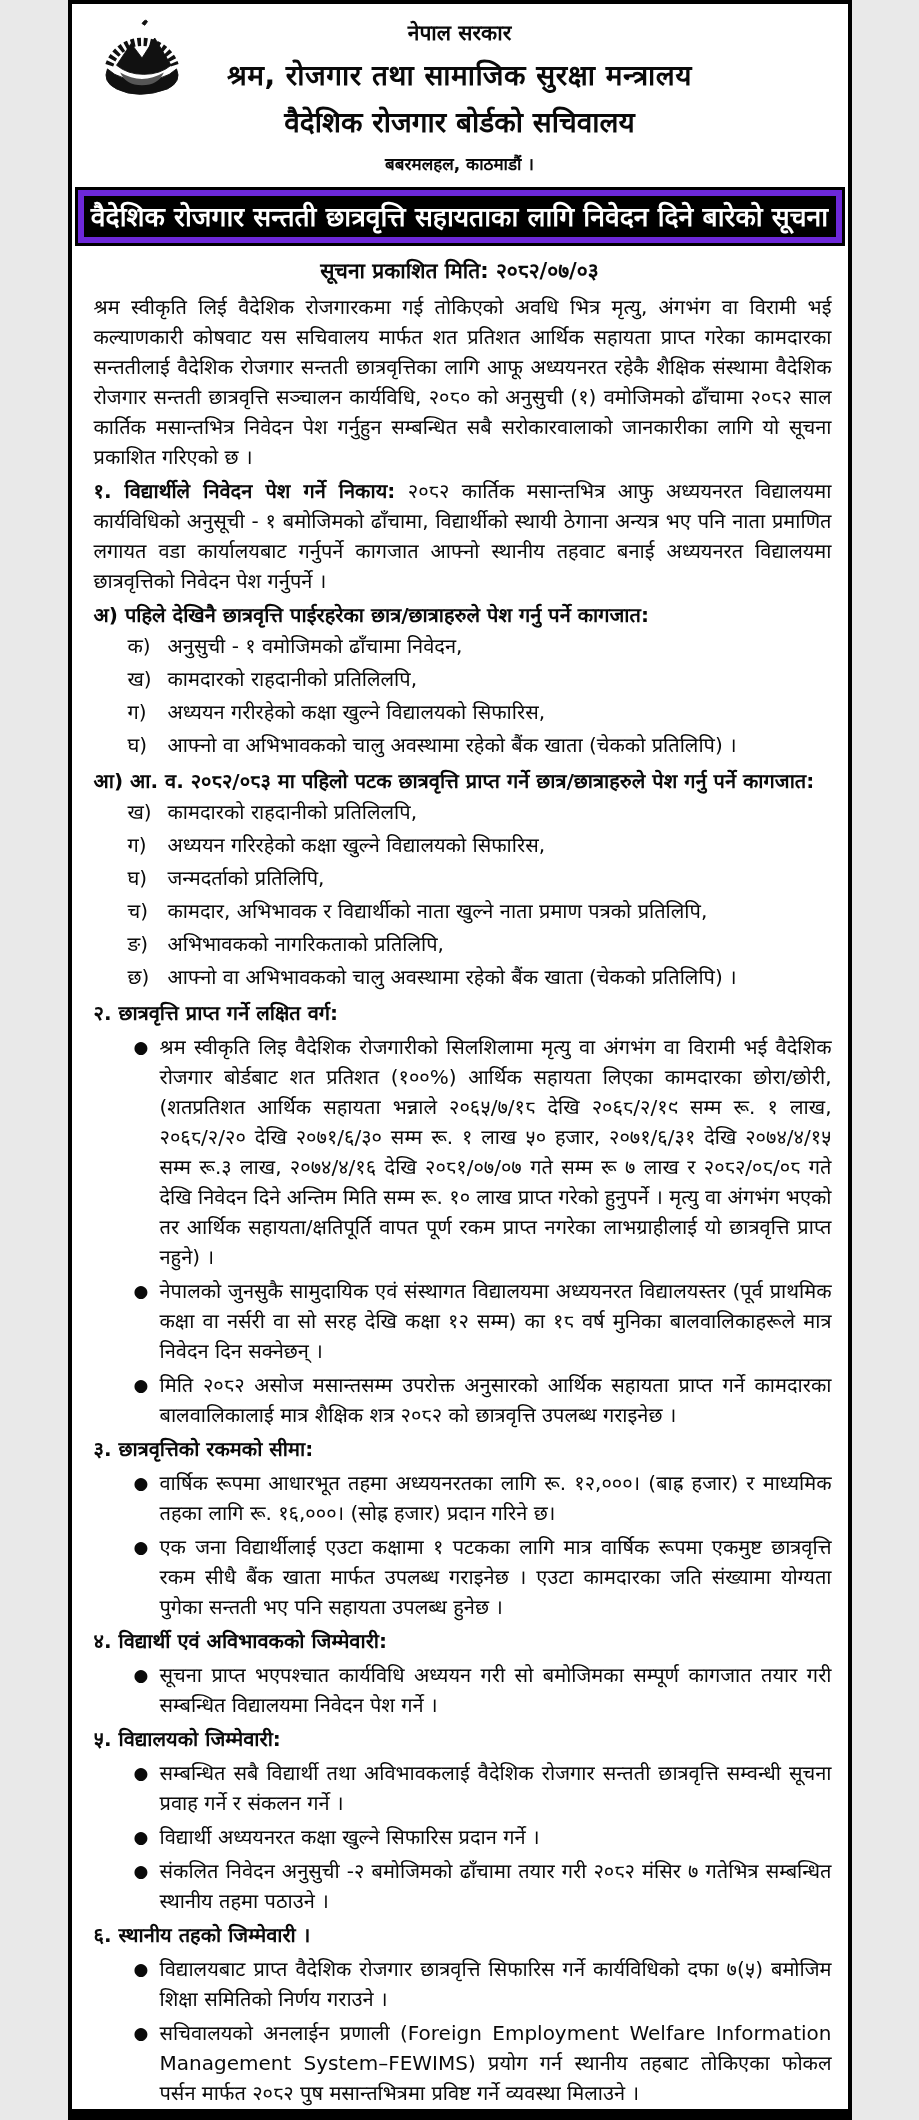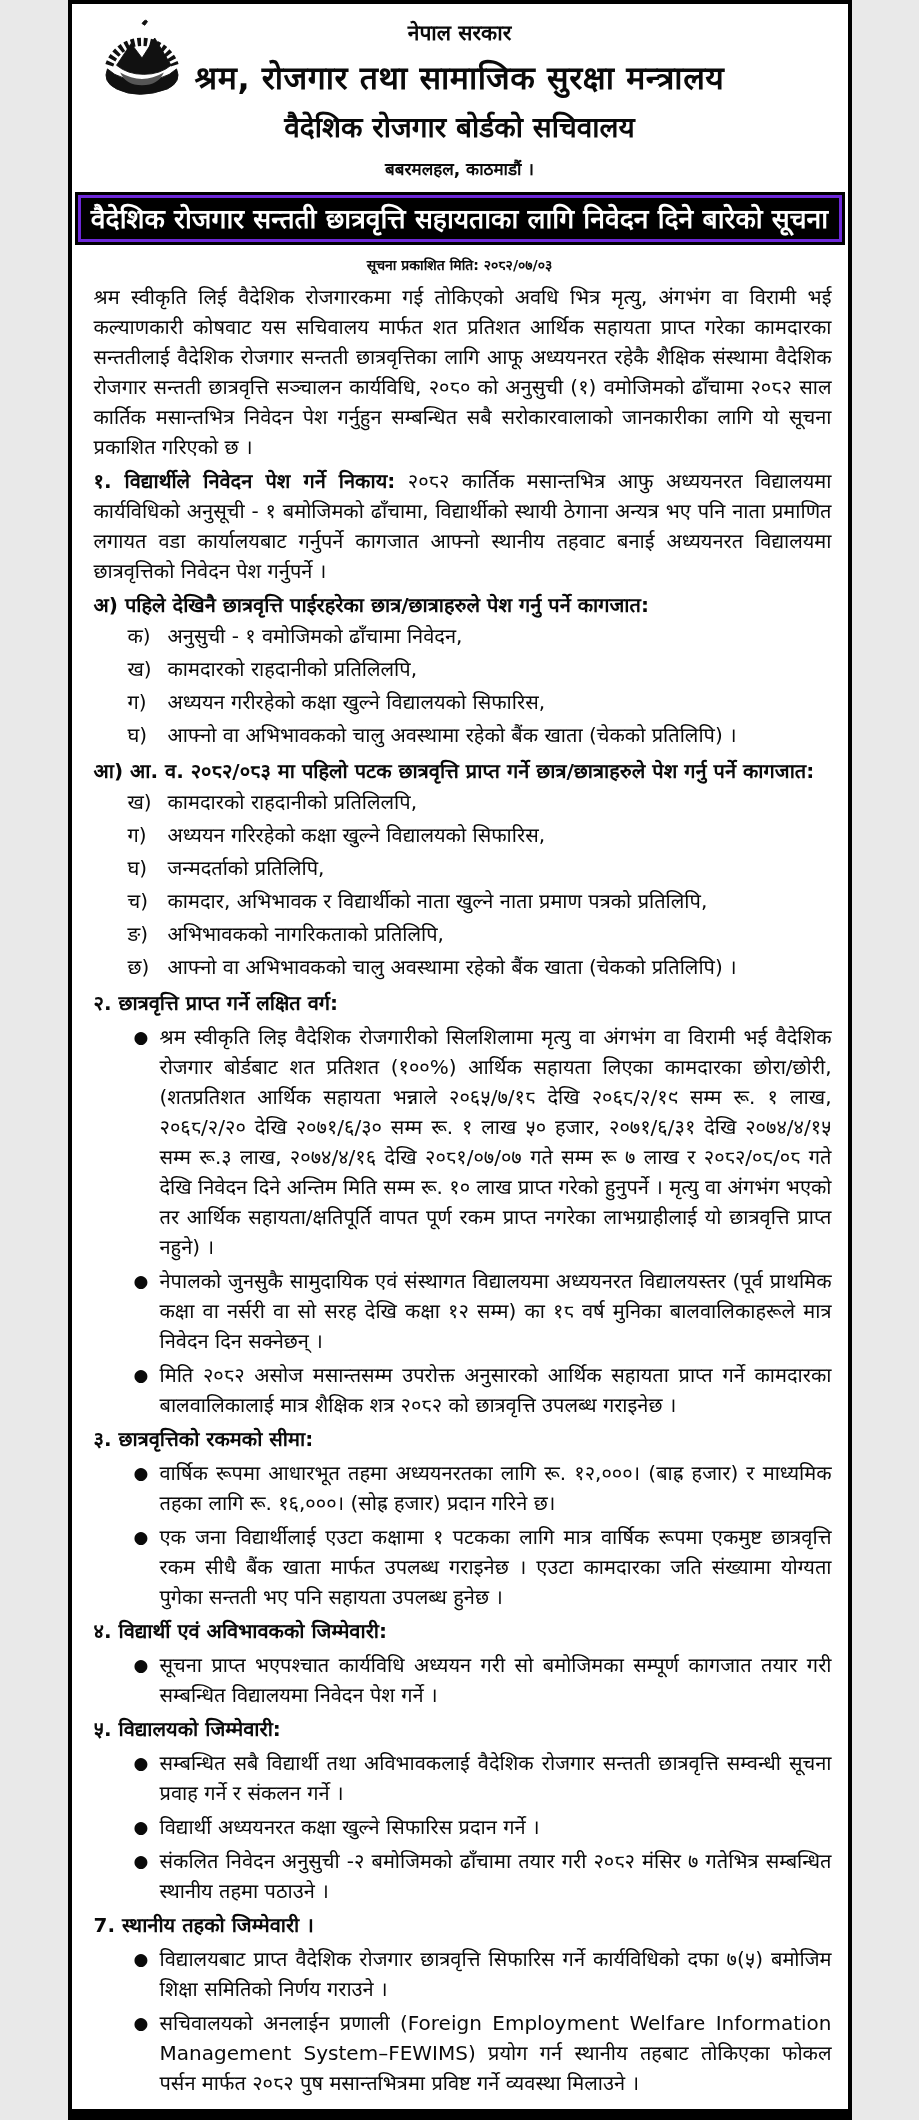--- a/index.html
+++ b/index.html
@@ -8,30 +8,30 @@
   .page {
     width:784px; height:2120px; margin:0 auto; background:#ffffff;
     border:4px solid #000; border-bottom-width:11px;
     position:relative; overflow:hidden;
     padding:6px 0 0 0;
   }
   
   .hdr { position:relative; text-align:center; padding-top:6px; }
   .emblem { position:absolute; left:24px; top:8px; width:92px; height:100px; }
   .gov       { font-size:21px; font-weight:bold; margin-top:2px; }
-  .ministry  { font-size:32px; font-weight:bold; margin-top:9px; letter-spacing:.5px; }
+  .ministry  { font-size:28px; font-weight:bold; margin-top:9px; letter-spacing:.5px; }
   .secretariat{ font-size:28px; font-weight:bold; margin-top:9px; }
   .address   { font-size:17px; font-weight:bold; margin-top:12px; }
   
   .banner { margin:12px 3px 0 3px; background:#000; padding:3px; }
   .banner-inner {
-    border:3px solid #6d28d9; color:#fff; font-weight:bold; font-size:26.5px;
+    border:6px solid #6d28d9; color:#fff; font-weight:bold; font-size:26.5px;
     text-align:center; padding:4px 6px; line-height:1.25;
   }
-  .pubdate { text-align:center; font-weight:bold; font-size:14px; margin:10px 0 8px 0; }
+  .pubdate { text-align:center; font-weight:bold; font-size:21px; margin:10px 0 8px 0; }
   
   .content { padding:0 16px 0 22px; font-size:20px; line-height:30px; }
   .para { text-align:justify; margin-top:2px; }
   .section { margin-top:4px; }
   .subheading { font-weight:bold; margin-top:4px; }
   .lettered { padding-left:34px; line-height:33px; }
   .lettered .label { display:inline-block; min-width:40px; }
   .bullet { display:flex; padding-left:40px; margin-top:4px; }
   .bullet .dot { flex:0 0 auto; width:26px; font-size:17px; line-height:30px; }
   .bullet .btxt { flex:1 1 auto; text-align:justify; }
@@ -114,21 +114,21 @@
         <span class="btxt">सम्बन्धित सबै विद्यार्थी तथा अविभावकलाई वैदेशिक रोजगार सन्तती छात्रवृत्ति सम्वन्धी सूचना प्रवाह गर्ने र संकलन गर्ने ।</span>
       </div>
       <div class="bullet">
         <span class="dot">●</span>
         <span class="btxt">विद्यार्थी अध्ययनरत कक्षा खुल्ने सिफारिस प्रदान गर्ने ।</span>
       </div>
       <div class="bullet">
         <span class="dot">●</span>
         <span class="btxt">संकलित निवेदन अनुसुची -२ बमोजिमको ढाँचामा तयार गरी २०८२ मंसिर ७ गतेभित्र सम्बन्धित स्थानीय तहमा पठाउने ।</span>
       </div>
-      <p class="para section"><b>7. स्थानीय तहको जिम्मेवारी ।</b></p>
+      <p class="para section"><b>६. स्थानीय तहको जिम्मेवारी ।</b></p>
       <div class="bullet">
         <span class="dot">●</span>
         <span class="btxt">विद्यालयबाट प्राप्त वैदेशिक रोजगार छात्रवृत्ति सिफारिस गर्ने कार्यविधिको दफा ७(५) बमोजिम शिक्षा समितिको निर्णय गराउने ।</span>
       </div>
       <div class="bullet">
         <span class="dot">●</span>
         <span class="btxt">सचिवालयको अनलाईन प्रणाली (Foreign Employment Welfare Information Management System–FEWIMS) प्रयोग गर्न स्थानीय तहबाट तोकिएका फोकल पर्सन मार्फत २०८२ पुष मसान्तभित्रमा प्रविष्ट गर्ने व्यवस्था मिलाउने ।</span>
       </div>
       <p class="note">नोट: थप जानकारीका लागी श्रम कल सेन्टरको नि:शुल्क सम्पर्क नम्बर ११४१ मा सम्पर्क गर्न सकिनेछ ।</p>
     </div>

